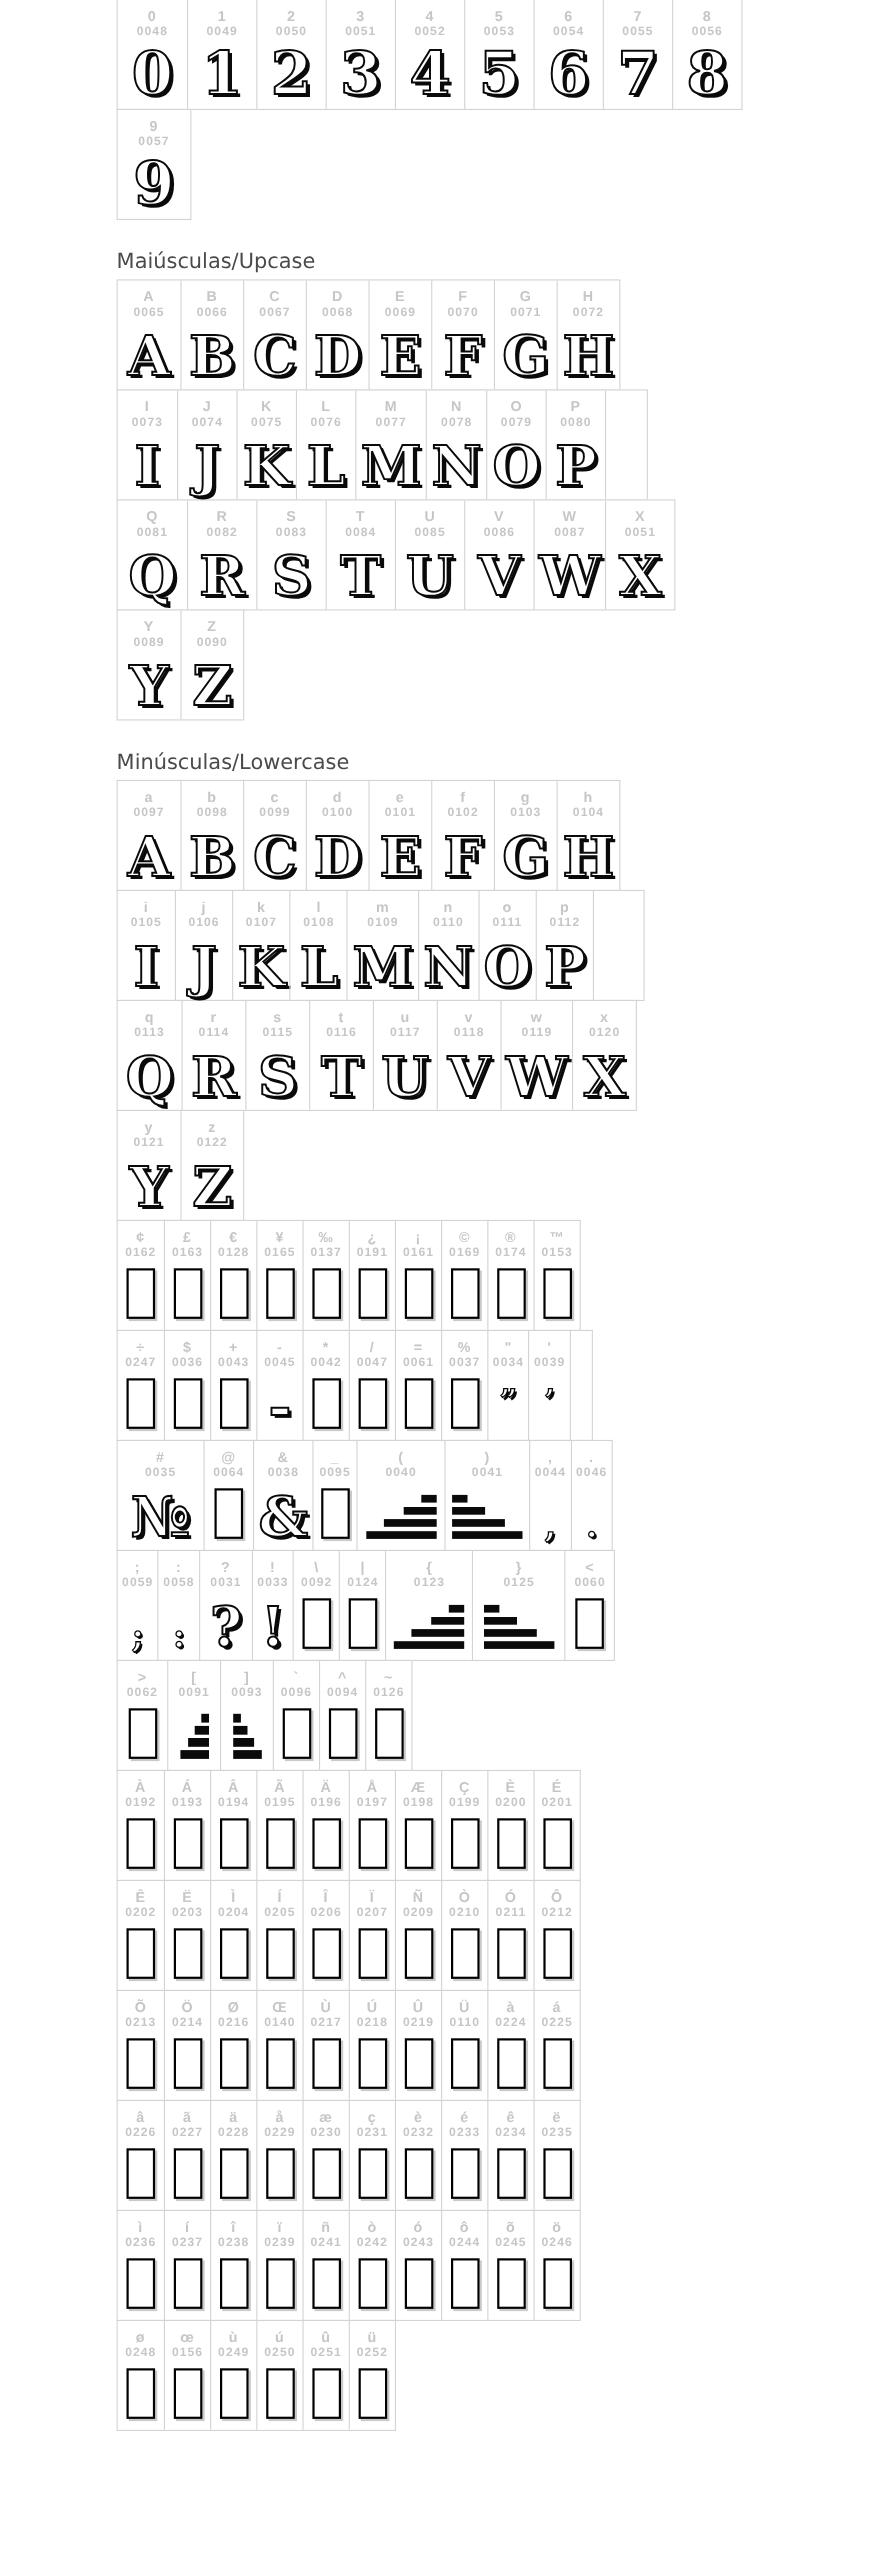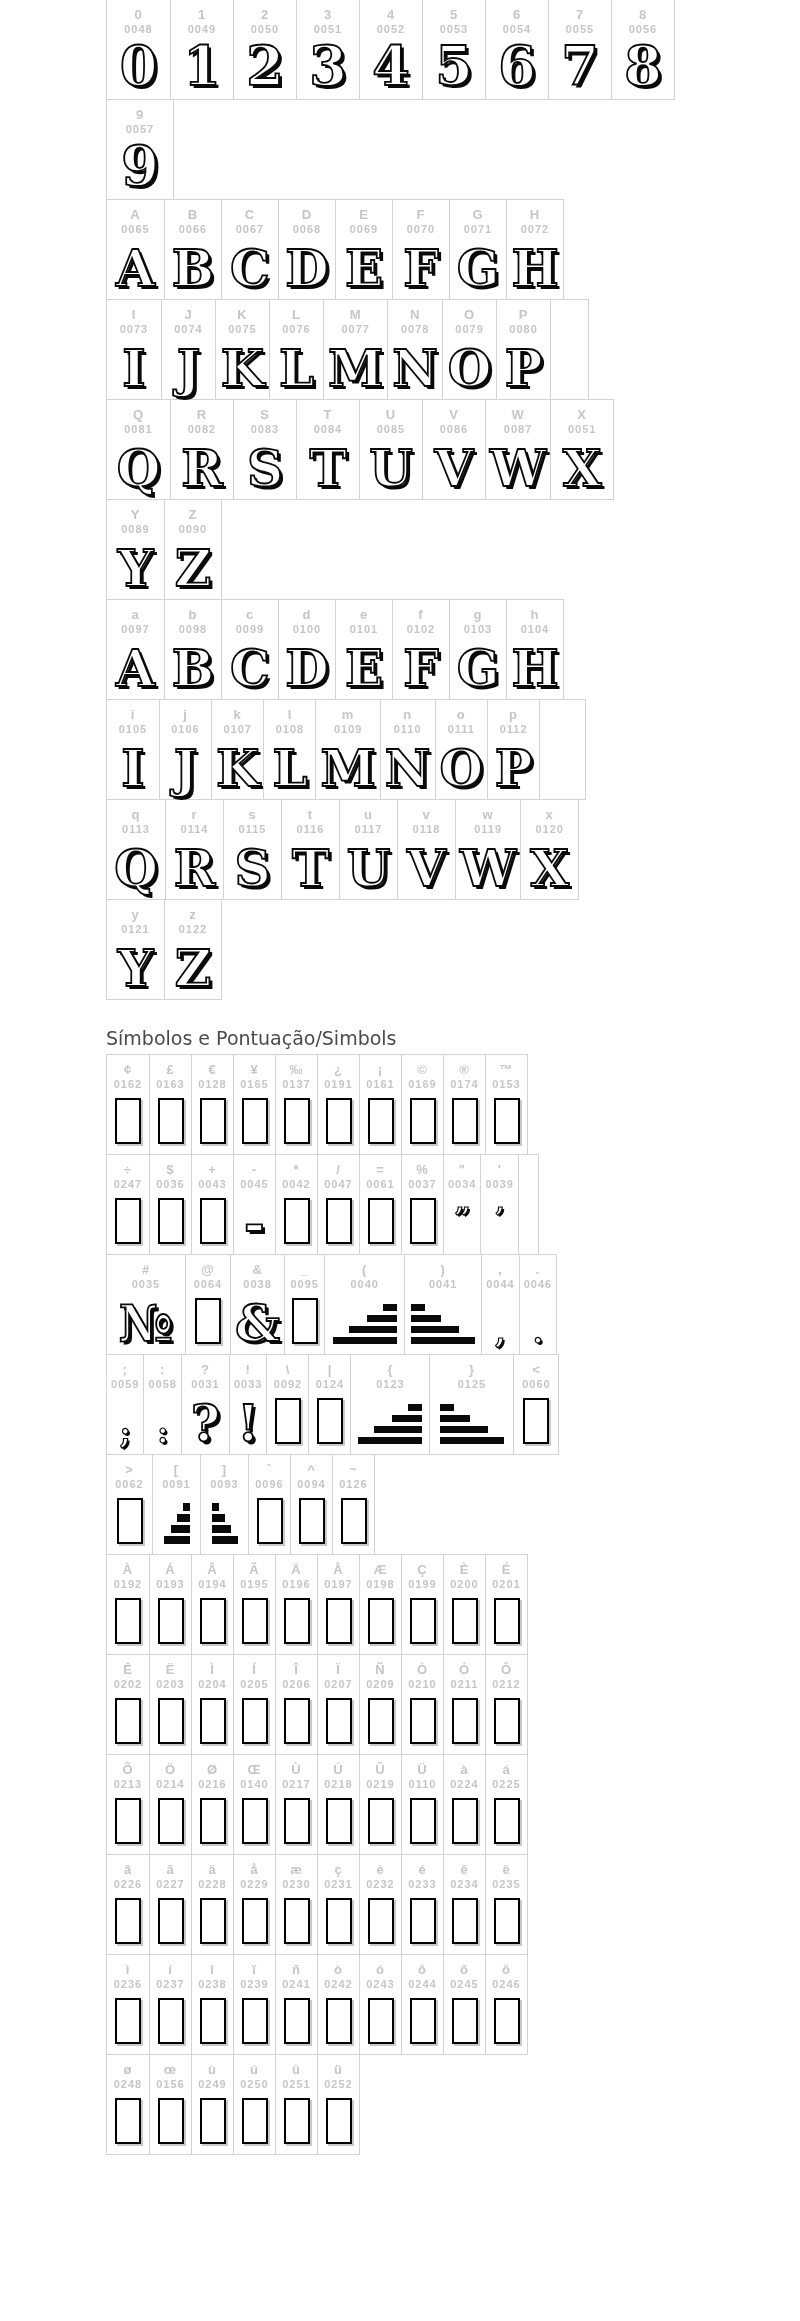--- a/index.html
+++ b/index.html
@@ -135,20 +135,21 @@
         <div class="cell" style="min-width: 66px;">
           <div class="lbl">9</div>
           <div class="code">0057</div>
           <div class="gly">
             <span class="g num">9</span>
           </div>
         </div>
       </div>
     </section>
     <section>
+      <h2 class="section-title">Maiúsculas/Upcase</h2>
       <div class="row">
         <div class="cell" style="min-width: 57px;">
           <div class="lbl">A</div>
           <div class="code">0065</div>
           <div class="gly">
             <span class="g">A</span>
           </div>
         </div>
         <div class="cell" style="min-width: 57px;">
           <div class="lbl">B</div>
@@ -328,20 +329,21 @@
         <div class="cell" style="min-width: 57px;">
           <div class="lbl">Z</div>
           <div class="code">0090</div>
           <div class="gly">
             <span class="g">Z</span>
           </div>
         </div>
       </div>
     </section>
     <section>
+      <h2 class="section-title">Minúsculas/Lowercase</h2>
       <div class="row">
         <div class="cell" style="min-width: 57px;">
           <div class="lbl">a</div>
           <div class="code">0097</div>
           <div class="gly">
             <span class="g">A</span>
           </div>
         </div>
         <div class="cell" style="min-width: 57px;">
           <div class="lbl">b</div>
@@ -521,21 +523,20 @@
         <div class="cell" style="min-width: 57px;">
           <div class="lbl">z</div>
           <div class="code">0122</div>
           <div class="gly">
             <span class="g">Z</span>
           </div>
         </div>
       </div>
     </section>
     <section>
-      <h2 class="section-title">Símbolos e Pontuação/Simbols</h2>
       <div class="row">
         <div class="cell" style="min-width: 42px;">
           <div class="lbl">¢</div>
           <div class="code">0162</div>
           <div class="gly">
             <span class="gbox"></span>
           </div>
         </div>
         <div class="cell" style="min-width: 42px;">
           <div class="lbl">£</div>

